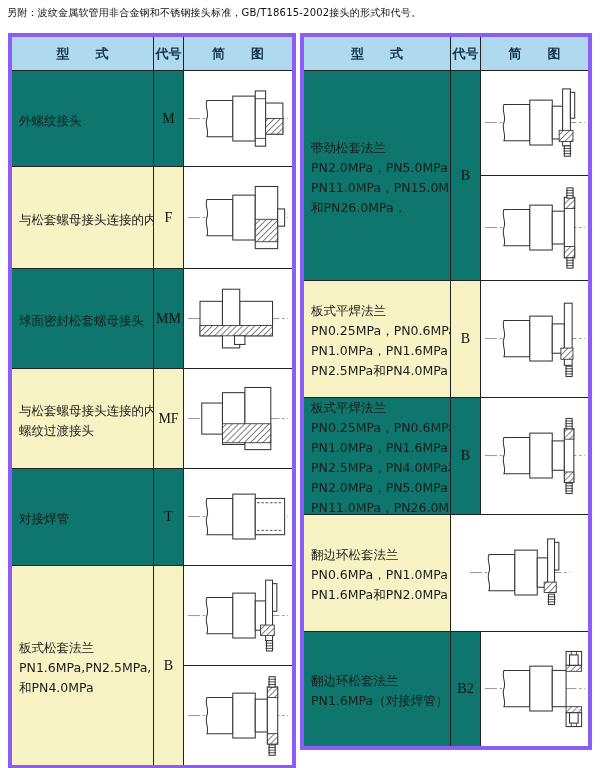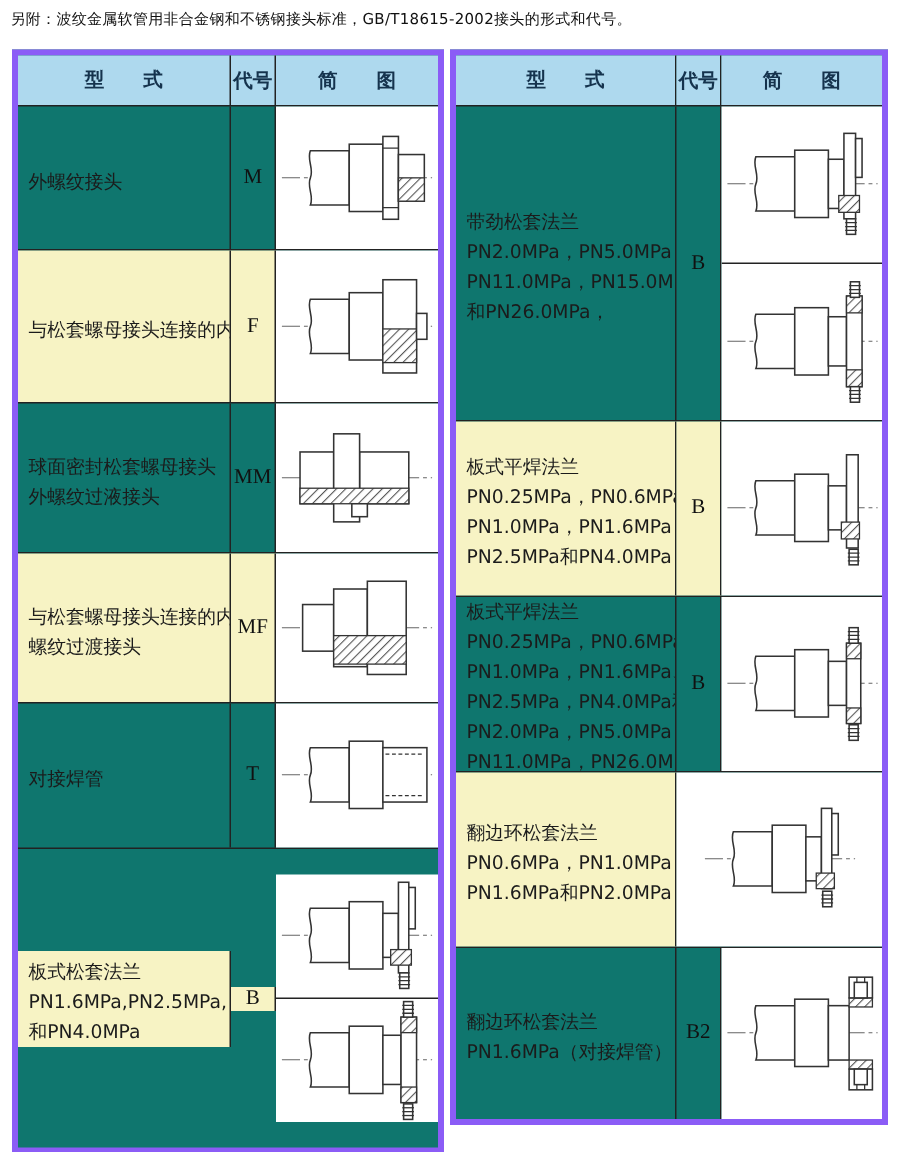--- a/index.html
+++ b/index.html
@@ -101,21 +101,20 @@
             <path d="M80 73 Q93 56 106 73" fill="none" stroke="#333" stroke-width="1"></path>
             <rect x="80" y="49" width="26" height="26" fill="url(#hatch)" stroke="#333" stroke-width="1"></rect>
             <rect x="106" y="37" width="8" height="20" fill="#fff" stroke="#333" stroke-width="1.2"></rect>
           </svg>
         </div>
       </div>
     </div>
     <div class="row" style="height: 100px;">
       <div class="cell type">
         <span>球面密封松套螺母接头</span>
-        <span>外螺纹过液接头</span>
       </div>
       <div class="cell code">MM</div>
       <div class="cell diag">
         <div class="sub">
           <svg width="104" height="82" viewBox="0 0 120 95" preserveAspectRatio="xMidYMid meet">
             <line x1="2" y1="47" x2="118" y2="47" stroke="#666" stroke-width="0.8" stroke-dasharray="14 3 3 3"></line>
             <rect x="16" y="27" width="26" height="40" fill="#fff" stroke="#333" stroke-width="1.2"></rect>
             <rect x="62" y="27" width="38" height="40" fill="#fff" stroke="#333" stroke-width="1.2"></rect>
             <rect x="42" y="13" width="20" height="68" fill="#fff" stroke="#333" stroke-width="1.2"></rect>
             <rect x="16" y="55" width="84" height="12" fill="url(#hatch)" stroke="#333" stroke-width="1"></rect>
@@ -153,21 +152,21 @@
             <line x1="2" y1="47" x2="118" y2="47" stroke="#666" stroke-width="0.8" stroke-dasharray="14 3 3 3"></line>
             <path d="M24 26 L54 26 L54 68 L24 68 C27 61 21 54 24 47 C27 40 21 33 24 26 Z" fill="#fff" stroke="#333" stroke-width="1.2"></path>
             <rect x="54" y="21" width="26" height="52" fill="#fff" stroke="#333" stroke-width="1.2"></rect>
             <rect x="80" y="26" width="34" height="42" fill="#fff" stroke="#333" stroke-width="1.2"></rect>
             <line x1="82" y1="31" x2="112" y2="31" stroke="#333" stroke-width="1" stroke-dasharray="3 2"></line>
             <line x1="82" y1="63" x2="112" y2="63" stroke="#333" stroke-width="1" stroke-dasharray="3 2"></line>
           </svg>
         </div>
       </div>
     </div>
-    <div class="row" style="height: 199px; align-items: center;">
+    <div class="row" style="height: 199px;">
       <div class="cell type hl">
         <span>板式松套法兰</span>
         <span>PN1.6MPa,PN2.5MPa,</span>
         <span>和PN4.0MPa</span>
       </div>
       <div class="cell code hl">B</div>
       <div class="cell diag">
         <div class="sub">
           <svg width="104" height="82" viewBox="0 0 120 95" preserveAspectRatio="xMidYMid meet">
             <line x1="2" y1="47" x2="118" y2="47" stroke="#666" stroke-width="0.8" stroke-dasharray="14 3 3 3"></line>

